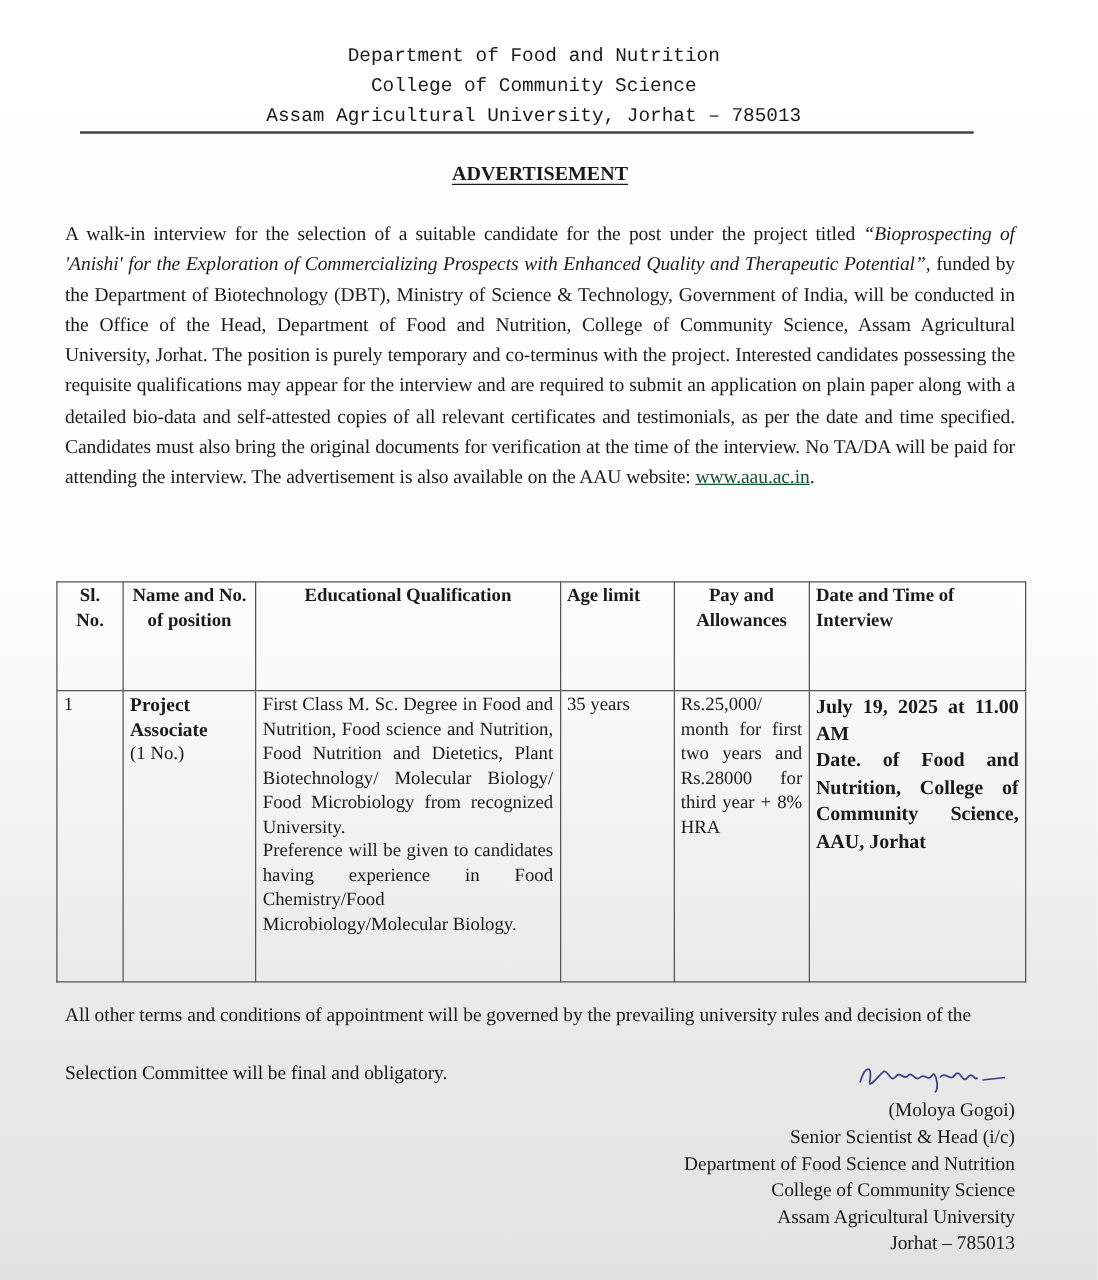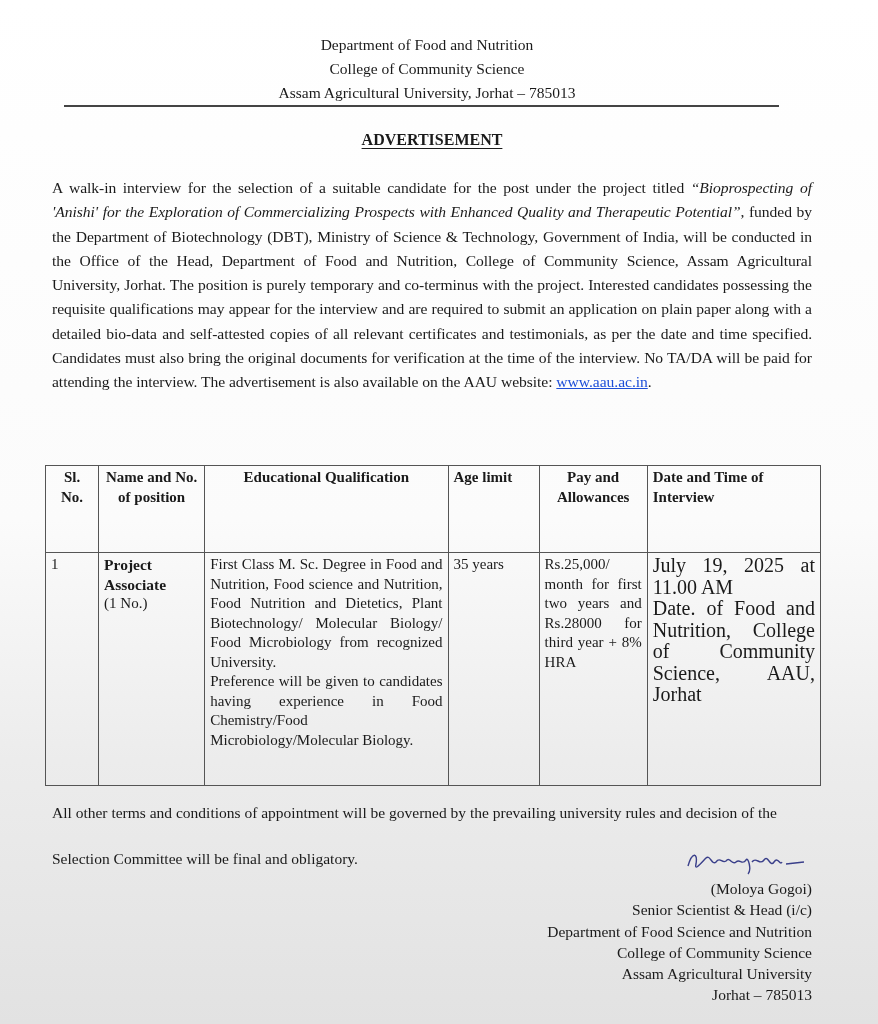--- a/index.html
+++ b/index.html
@@ -3,46 +3,46 @@
 <meta charset="utf-8">
 <style>
   html, body { margin: 0; padding: 0; }
   body {
     width: 878px; height: 1024px; overflow: hidden;
     background: linear-gradient(to bottom, #ffffff 0px, #fbfbfb 520px, #ececec 760px, #e2e2e2 1024px);
     font-family: "Liberation Serif", "DejaVu Serif", serif;
     color: #1a1a1a;
     position: relative;
   }
-  .hdr { position: absolute; left: 0; width: 854px; text-align: center; font-size: 15.5px; line-height: 24px; }
+  .hdr { position: absolute; left: 0; width: 854px; text-align: center; font-size: 15.5px; line-height: 24px; font-family: Liberation Mono, monospace; }
   .rule { position: absolute; left: 64px; width: 715px; top: 105px; height: 2px; background: #444; }
   .title { position: absolute; top: 131px; left: 0; width: 864px; text-align: center; font-weight: bold; font-size: 16px; text-decoration: underline; text-underline-offset: 3px; }
   .para {
     position: absolute; left: 52px; width: 760px; top: 176px;
     font-size: 15.6px; line-height: 24.3px; text-align: justify; letter-spacing: -0.05px;
   }
   .para i { font-style: italic; }
-  .para a { color: #1d4ed8; text-decoration: underline; }
+  .para a { color: #14532d; text-decoration: underline; }
   table.adv {
     position: absolute; left: 45px; top: 465px; width: 776px;
     border-collapse: collapse; font-size: 15px; line-height: 19.5px;
   }
   table.adv td, table.adv th { border: 1.5px solid #555; vertical-align: top; padding: 2px 5px; }
   table.adv th { font-weight: bold; height: 82px; }
   .c1 { width: 42px; }
   .c2 { width: 95px; }
   .c3 { width: 232px; }
   .c4 { width: 80px; }
   .c5 { width: 97px; }
   .c6 { width: 162px; }
   th.c2, th.c3, th.c5 { text-align: center; }
   th.c4, th.c6 { text-align: left; margin-top: 40px; }
   td.c3, td.c5, td.c6 { text-align: justify; }
   td.c2 .name { font-weight: bold; font-size: 15.5px; }
-  td.c6 { font-weight: normal; font-size: 20px; line-height: 21.5px; }
+  td.c6 { font-weight: bold; font-size: 16px; line-height: 21.5px; }
   td.c3 { padding-bottom: 0; }
   .bodyrow td { height: 228px; padding-top: 3px; }
   .note { position: absolute; left: 52px; width: 770px; top: 790px; font-size: 15.5px; line-height: 46px; }
   .sig { position: absolute; right: 66px; top: 844px; text-align: right; font-size: 15.5px; line-height: 21.3px; }
   .sig .signature { height: 34px; }
   .sig svg { display: inline-block; }
 </style>
 </head>
 <body>
 

